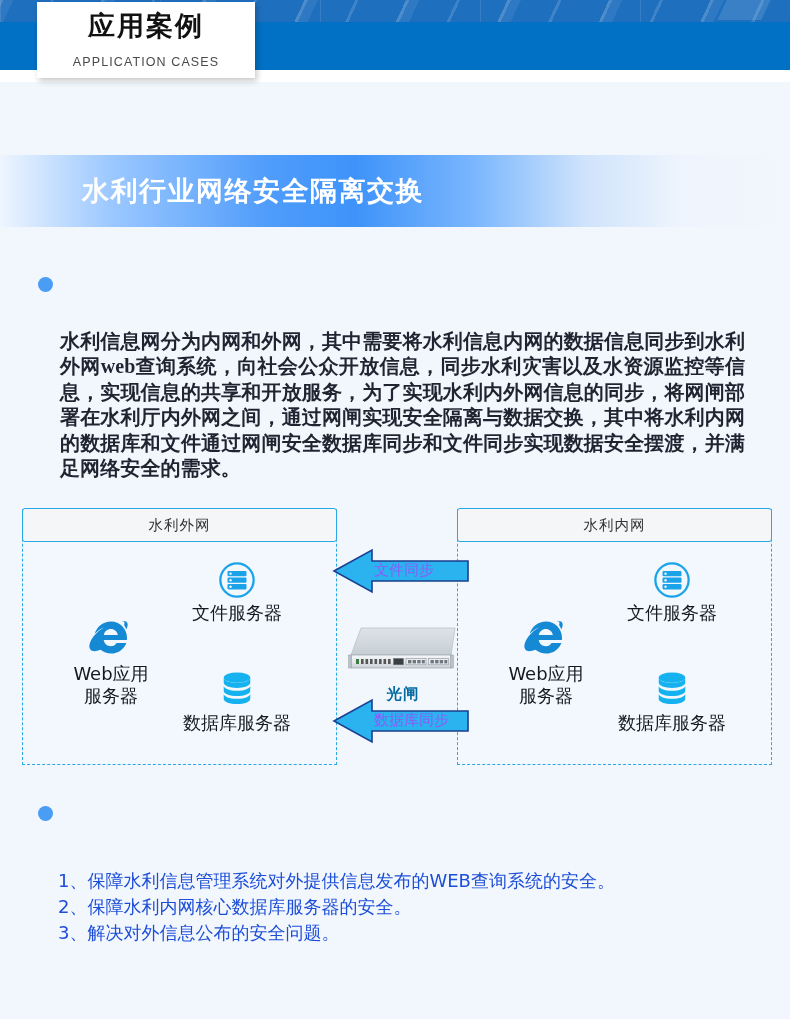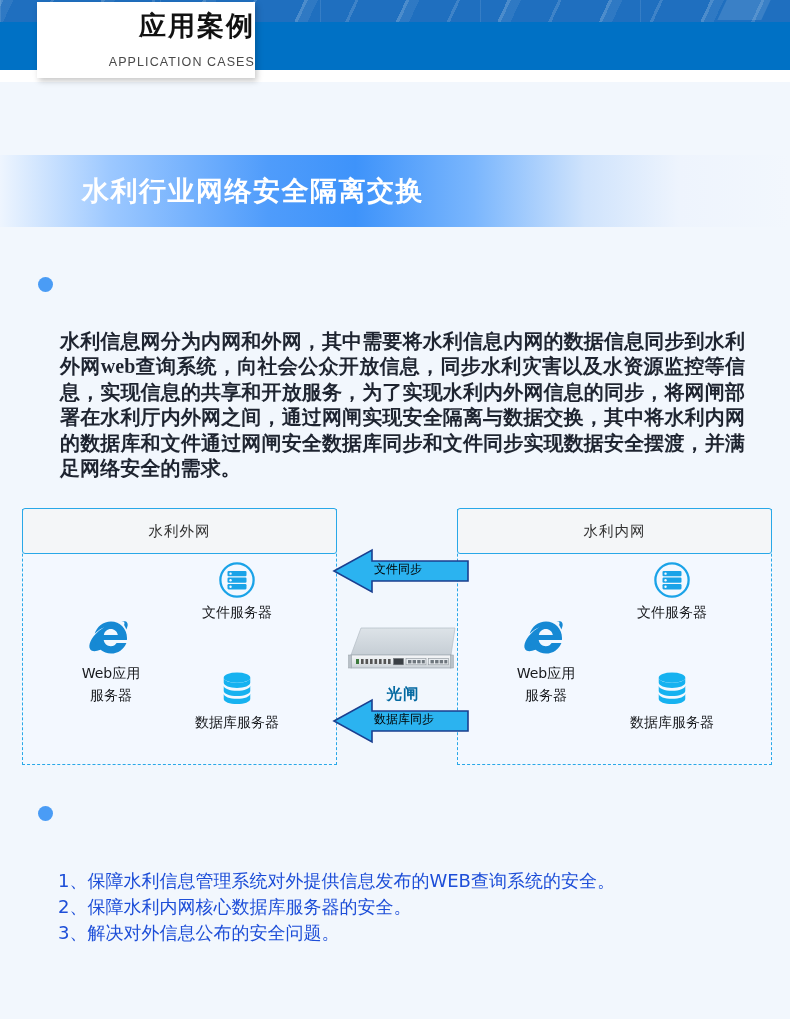--- a/index.html
+++ b/index.html
@@ -22,21 +22,21 @@
       repeating-linear-gradient(90deg, rgba(255,255,255,0.10) 0 1px, rgba(255,255,255,0) 1px 160px);
   }
   .header-pattern-blk {
     position: absolute; right: 24px; top: 0px; width: 44px; height: 20px;
     background: rgba(255,255,255,0.12); transform: skewX(-25deg);
   }
   .header-band { position: absolute; left: 0; top: 22px; width: 790px; height: 48px; background: #0071c5; }
   .header-plate {
     position: absolute; left: 37px; top: 2px; width: 218px; height: 76px;
     background: #ffffff; box-shadow: 2px 3px 6px rgba(0,0,0,0.22);
-    display: flex; flex-direction: column; align-items: flex-end; justify-content: center;
+    display: flex; flex-direction: column; align-items: center; justify-content: center;
   }
   .plate-cn { font-size: 27px; font-weight: bold; color: #111; letter-spacing: 2px; line-height: 1.12;
               font-family: "DejaVu Sans", "Liberation Sans", sans-serif; }
   .plate-en { font-size: 12.5px; color: #4a4a4a; letter-spacing: 1.1px; margin-top: 14px; }
 
   
   .banner {
     position: absolute; left: 0; top: 155px; width: 790px; height: 72px;
     background: linear-gradient(to right, #eef5fe 0%, #9cc8ff 14%, #4f9cfb 34%, #3e93fa 45%,
                                 #7ab6fd 60%, #cfe3fc 74%, #eef4fd 86%, #f2f7fd 100%);
@@ -65,48 +65,48 @@
 
   
   .diagram { position: absolute; left: 0; top: 500px; width: 790px; height: 275px; }
 
   .zone { position: absolute; top: 9px; width: 315px; height: 256px; }
   .zone-body {
     position: absolute; left: 0; top: 0; width: 100%; height: 100%;
     border: 1.5px dashed #29a8e8; background: #f3f8ff;
   }
   .zone-head {
-    position: absolute; left: 0; top: -1px; width: 100%; height: 46px;
+    position: absolute; left: 0; top: -1px; width: 100%; height: 34px;
     border: 1.4px solid #29a8e8; background: #f4f6f8; border-radius: 3px;
     display: flex; align-items: center; justify-content: center;
     font-size: 14.5px; color: #333; letter-spacing: 1px;
     font-family: "DejaVu Sans", "Liberation Sans", sans-serif;
   }
   #zone-outer { left: 22px; }
   #zone-inner { left: 457px; }
 
   .node { position: absolute; text-align: center; width: 130px; }
   .node-label {
-    font-size: 14px; color: #16181c; line-height: 19px; margin-top: 3px;
+    font-size: 18px; color: #16181c; line-height: 19px; margin-top: 3px;
     font-family: "DejaVu Sans", "Liberation Sans", sans-serif;
   }
 
   
   .ie-ico { width: 48px; height: 48px; margin: 0 auto; position: relative; }
 
   
   .fs-ico { width: 38px; height: 38px; margin: 0 auto 4px; }
 
   
   .db-ico { width: 38px; height: 36px; margin: 0 auto 6px; }
 
   
   .arrow { position: absolute; }
   .arrow-label {
-    position: absolute; font-size: 12px; color: #000000; white-space: nowrap;
+    position: absolute; font-size: 15px; color: #8b5cf6; white-space: nowrap;
     font-family: "DejaVu Sans", "Liberation Sans", sans-serif;
   }
 
   
   .gw { position: absolute; left: 347px; top: 126px; width: 112px; text-align: center; }
   .gw-label { font-size: 15.5px; font-weight: bold; color: #0369a1; margin-top: 4px; letter-spacing: 1px;
               font-family: "DejaVu Sans", "Liberation Sans", sans-serif; }
 
   
   .value-list {

